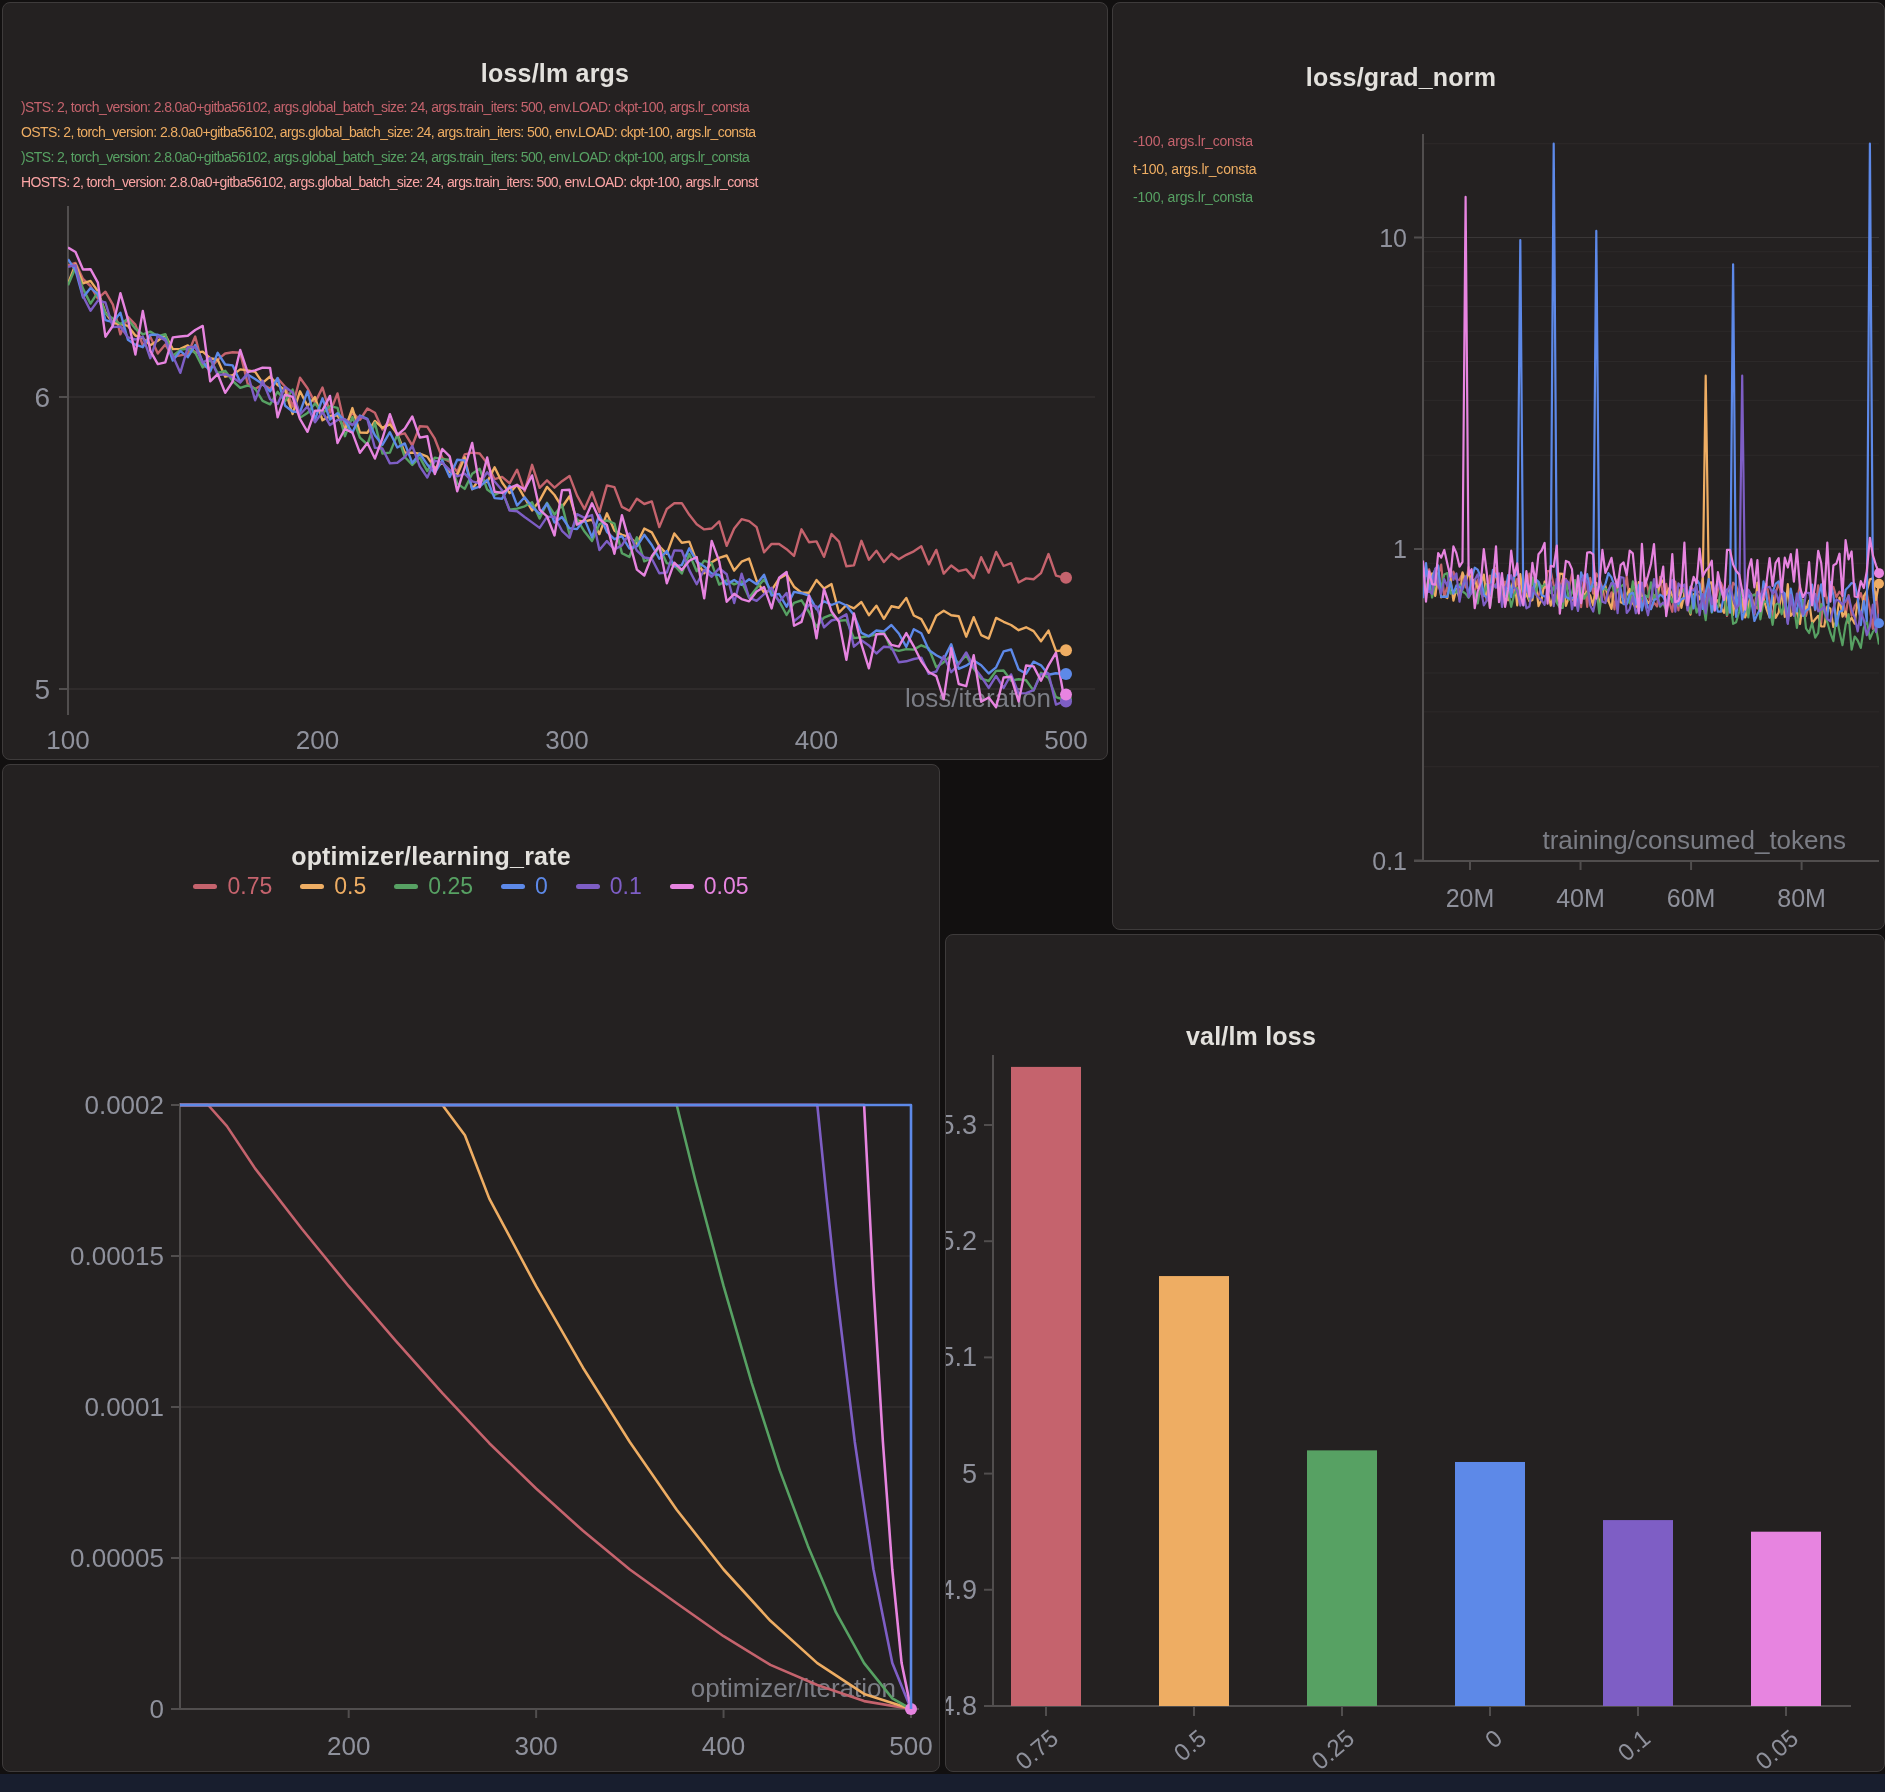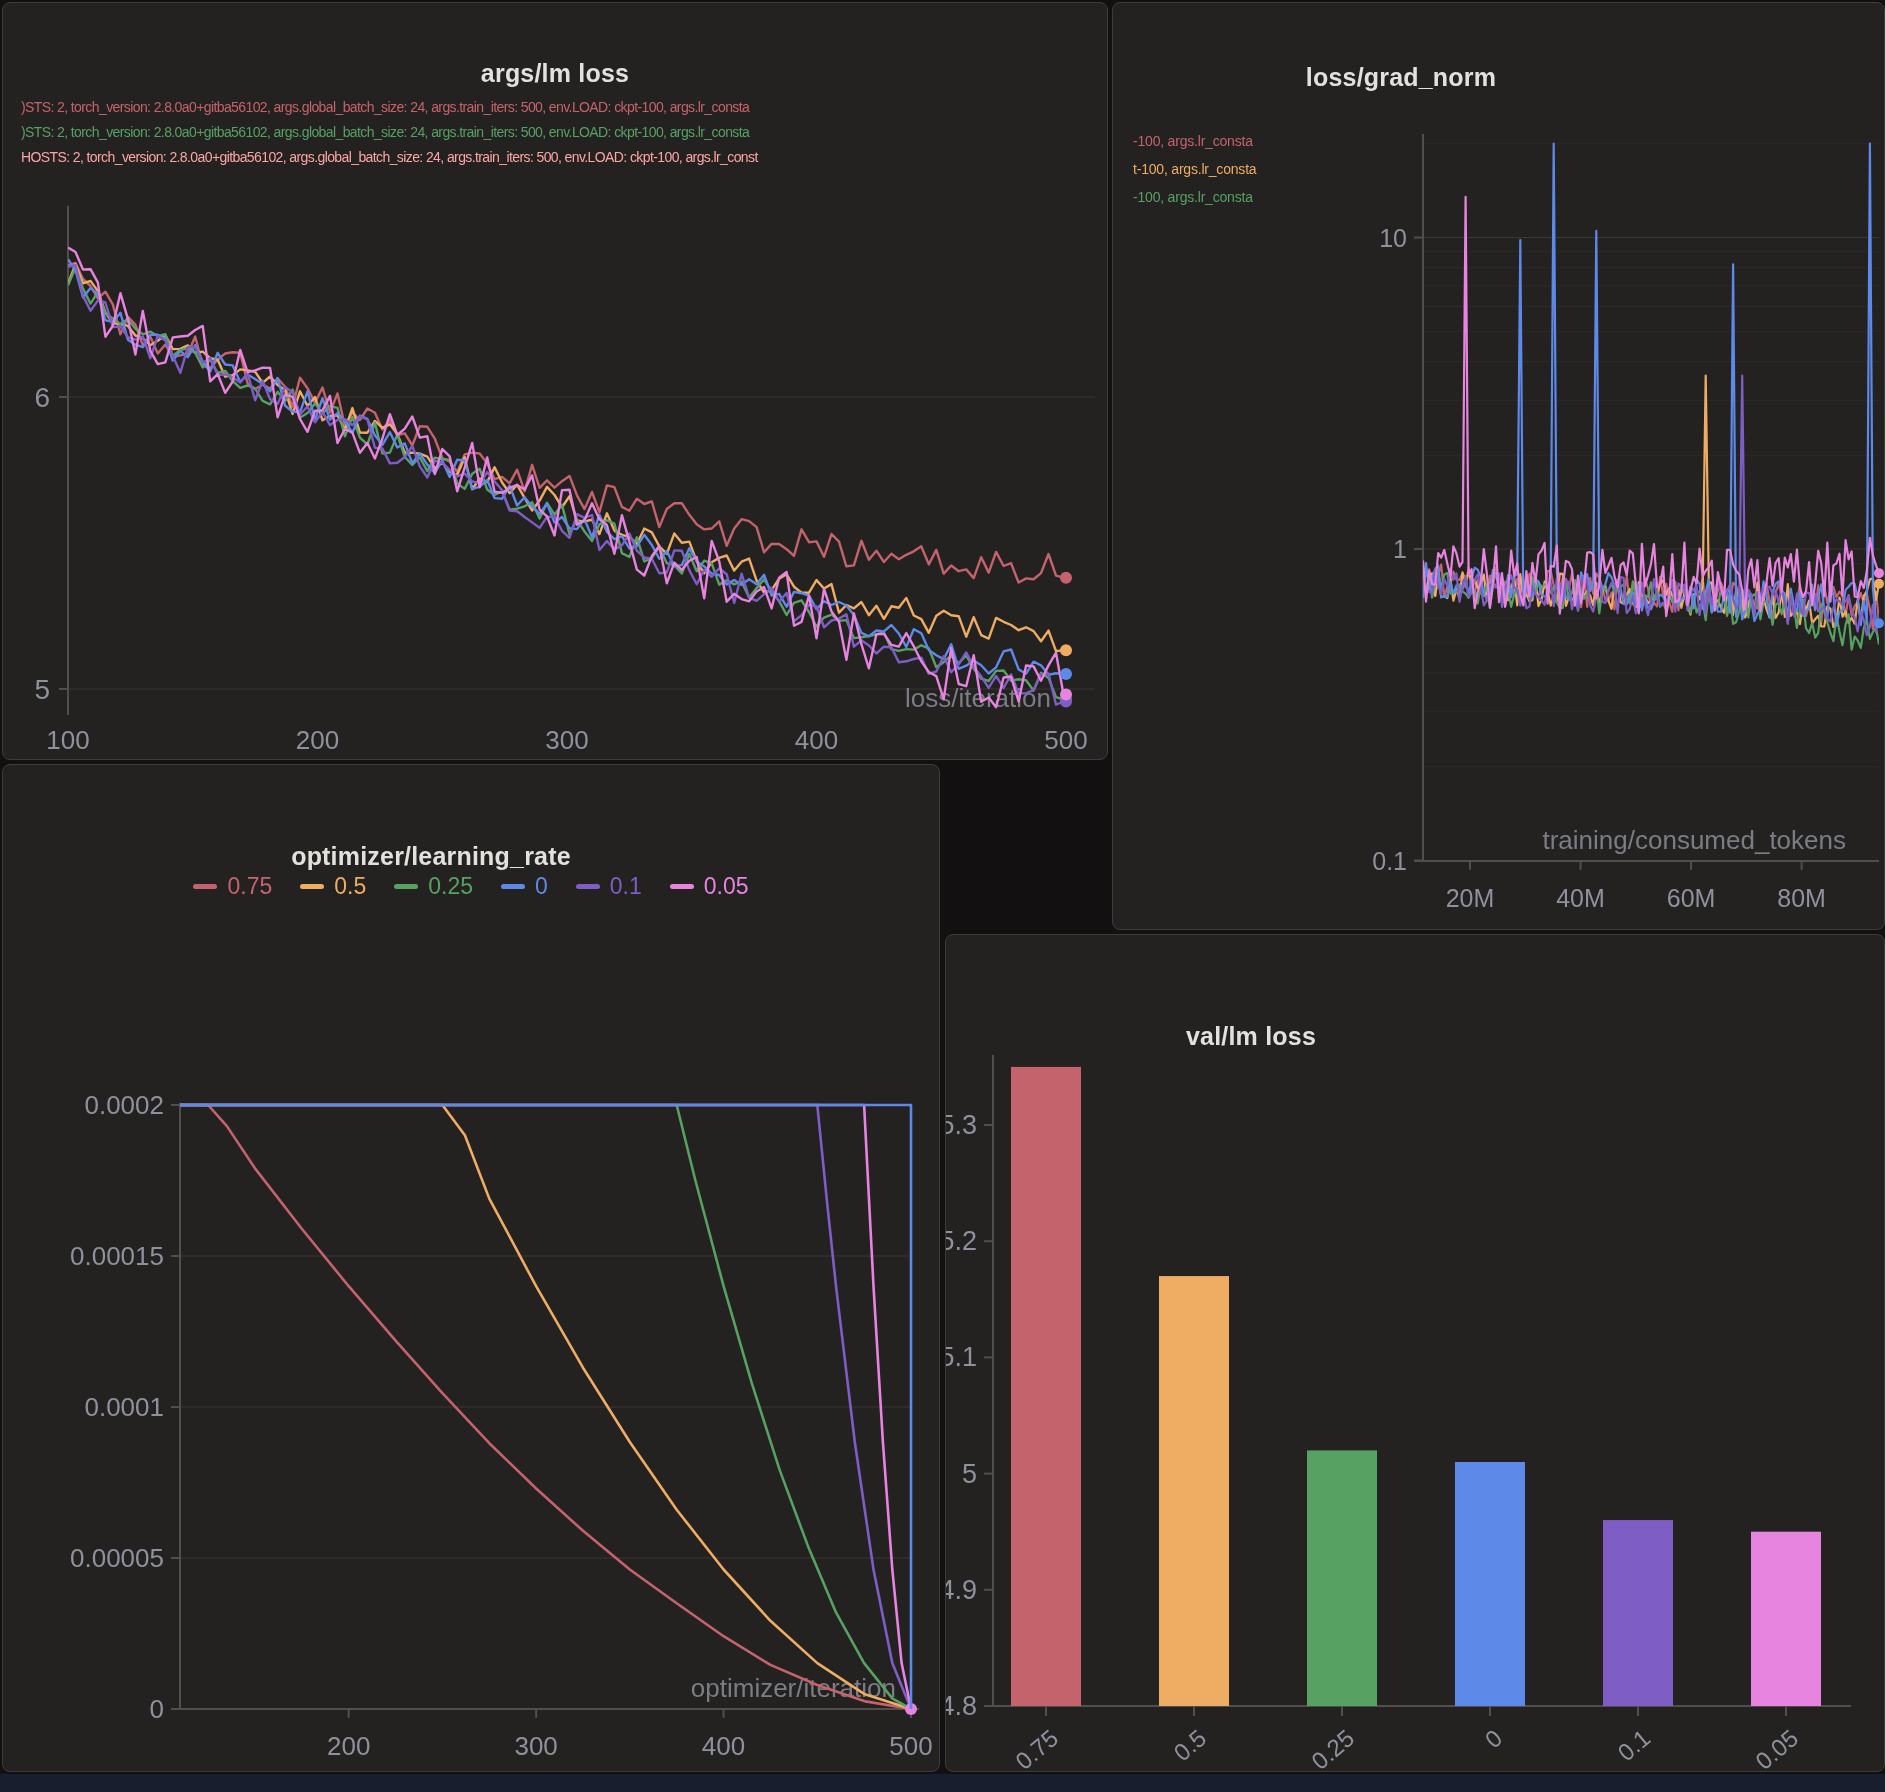--- a/index.html
+++ b/index.html
@@ -59,23 +59,24 @@
           <polyline points="65.0,263.9 72.5,262.1 80.0,292.9 87.5,307.8 94.9,297.6 102.4,299.5 109.9,324.1 117.4,323.5 124.9,334.3 132.4,336.5 139.8,333.6 147.3,355.2 154.8,333.0 162.3,337.4 169.8,352.7 177.3,369.8 184.8,344.2 192.2,344.0 199.7,359.8 207.2,355.1 214.7,372.1 222.2,371.2 229.7,374.4 237.2,379.4 244.6,370.2 252.1,397.3 259.6,377.7 267.1,396.3 274.6,400.9 282.1,384.0 289.6,389.4 297.0,411.5 304.5,403.5 312.0,419.2 319.5,408.8 327.0,422.1 334.5,416.9 341.9,416.1 349.4,422.2 356.9,413.4 364.4,416.5 371.9,444.8 379.4,445.5 386.9,460.4 394.3,459.7 401.8,454.0 409.3,443.0 416.8,463.4 424.3,474.5 431.8,457.7 439.3,459.9 446.7,466.8 454.2,473.4 461.7,470.7 469.2,478.3 476.7,480.3 484.2,469.3 491.6,478.5 499.1,487.2 506.6,507.6 514.1,508.2 521.6,514.0 529.1,519.4 536.6,524.9 544.0,513.9 551.5,513.6 559.0,527.8 566.5,534.8 574.0,511.2 581.5,514.9 589.0,512.0 596.4,547.1 603.9,538.1 611.4,546.4 618.9,542.4 626.4,530.4 633.9,547.7 641.3,554.5 648.8,555.8 656.3,570.3 663.8,569.5 671.3,547.4 678.8,547.7 686.3,567.1 693.7,581.3 701.2,566.8 708.7,573.8 716.2,565.2 723.7,571.3 731.2,600.0 738.6,570.7 746.1,594.6 753.6,597.8 761.1,591.1 768.6,584.7 776.1,598.8 783.6,590.0 791.0,618.2 798.5,612.1 806.0,601.8 813.5,603.5 821.0,624.4 828.5,617.5 836.0,615.6 843.4,611.3 850.9,643.7 858.4,637.3 865.9,642.4 873.4,650.5 880.9,643.7 888.4,644.3 895.8,659.2 903.3,658.3 910.8,656.0 918.3,654.6 925.8,670.9 933.3,668.5 940.7,653.2 948.2,669.2 955.7,661.1 963.2,649.4 970.7,663.9 978.2,673.5 985.7,684.9 993.1,672.9 1000.6,685.0 1008.1,671.4 1015.6,690.4 1023.1,690.1 1030.6,687.2 1038.0,671.1 1045.5,670.5 1053.0,701.6 1060.5,698.5" fill="none" stroke="#7e5ec5" stroke-width="2.4" stroke-linejoin="round"></polyline>
           <polyline points="65.0,244.5 72.5,249.0 80.0,266.5 87.5,266.2 94.9,279.7 102.4,333.7 109.9,322.8 117.4,290.2 124.9,316.2 132.4,351.5 139.8,307.9 147.3,347.8 154.8,361.1 162.3,359.4 169.8,334.4 177.3,333.5 184.8,332.8 192.2,327.0 199.7,322.9 207.2,378.3 214.7,371.1 222.2,389.8 229.7,378.5 237.2,347.0 244.6,369.2 252.1,367.4 259.6,364.6 267.1,365.0 274.6,414.4 282.1,391.7 289.6,393.8 297.0,416.0 304.5,428.8 312.0,407.8 319.5,407.4 327.0,392.9 334.5,440.0 341.9,426.0 349.4,429.7 356.9,449.8 364.4,440.1 371.9,455.6 379.4,435.5 386.9,411.2 394.3,432.0 401.8,425.7 409.3,413.5 416.8,434.6 424.3,433.2 431.8,471.1 439.3,446.0 446.7,453.3 454.2,488.3 461.7,464.5 469.2,439.9 476.7,484.2 484.2,454.4 491.6,488.7 499.1,489.9 506.6,484.9 514.1,481.9 521.6,486.6 529.1,472.4 536.6,506.6 544.0,513.3 551.5,532.5 559.0,487.1 566.5,486.8 574.0,521.7 581.5,517.1 589.0,500.3 596.4,516.2 603.9,522.0 611.4,550.8 618.9,512.2 626.4,538.8 633.9,566.6 641.3,572.5 648.8,553.3 656.3,542.7 663.8,580.3 671.3,559.7 678.8,567.1 686.3,557.8 693.7,554.0 701.2,595.3 708.7,537.9 716.2,558.3 723.7,598.7 731.2,590.8 738.6,596.1 746.1,598.3 753.6,588.5 761.1,584.1 768.6,605.4 776.1,574.8 783.6,568.9 791.0,622.7 798.5,618.9 806.0,592.5 813.5,635.3 821.0,586.0 828.5,608.5 836.0,618.8 843.4,656.7 850.9,610.4 858.4,641.2 865.9,665.3 873.4,631.3 880.9,630.9 888.4,641.9 895.8,643.6 903.3,630.1 910.8,643.3 918.3,658.4 925.8,669.0 933.3,673.1 940.7,696.1 948.2,644.9 955.7,681.0 963.2,683.2 970.7,652.2 978.2,698.8 985.7,694.5 993.1,704.3 1000.6,674.5 1008.1,673.8 1015.6,698.4 1023.1,662.5 1030.6,663.4 1038.0,677.8 1045.5,662.4 1053.0,649.7 1060.5,691.5" fill="none" stroke="#e784e0" stroke-width="2.4" stroke-linejoin="round"></polyline>
         </g>
         <circle cx="1063" cy="574.7135925735215" r="6" fill="#c5636d"></circle>
         <circle cx="1063" cy="647.180147061552" r="6" fill="#eead63"></circle>
         <circle cx="1063" cy="696.5332090902039" r="6" fill="#57a163"></circle>
         <circle cx="1063" cy="671.0942206645512" r="6" fill="#5d89e8"></circle>
         <circle cx="1063" cy="698.5288762917867" r="6" fill="#7e5ec5"></circle>
         <circle cx="1063" cy="691.5497516140249" r="6" fill="#e784e0"></circle>
       </svg>
-    <h2 class="title">args/lm loss</h2>
+    <h2 class="title">loss/lm args</h2>
     <div class="legend-long" id="legend-lm">
         <div class="lline" style="color: rgb(197, 99, 109);">)STS: 2, torch_version: 2.8.0a0+gitba56102, args.global_batch_size: 24, args.train_iters: 500, env.LOAD: ckpt-100, args.lr_consta</div>
+        <div class="lline" style="color: rgb(238, 173, 99);">OSTS: 2, torch_version: 2.8.0a0+gitba56102, args.global_batch_size: 24, args.train_iters: 500, env.LOAD: ckpt-100, args.lr_consta</div>
         <div class="lline" style="color: rgb(87, 161, 99);">)STS: 2, torch_version: 2.8.0a0+gitba56102, args.global_batch_size: 24, args.train_iters: 500, env.LOAD: ckpt-100, args.lr_consta</div>
         <div class="lline" style="color: #fca5a5;">HOSTS: 2, torch_version: 2.8.0a0+gitba56102, args.global_batch_size: 24, args.train_iters: 500, env.LOAD: ckpt-100, args.lr_const</div>
       </div>
   </section>
 
   <section class="panel" id="panel-grad">
     <svg class="chart" width="771" height="926">
         <clipPath id="clip-gn">
           <rect x="310" y="131" width="456" height="727"></rect>
         </clipPath>

